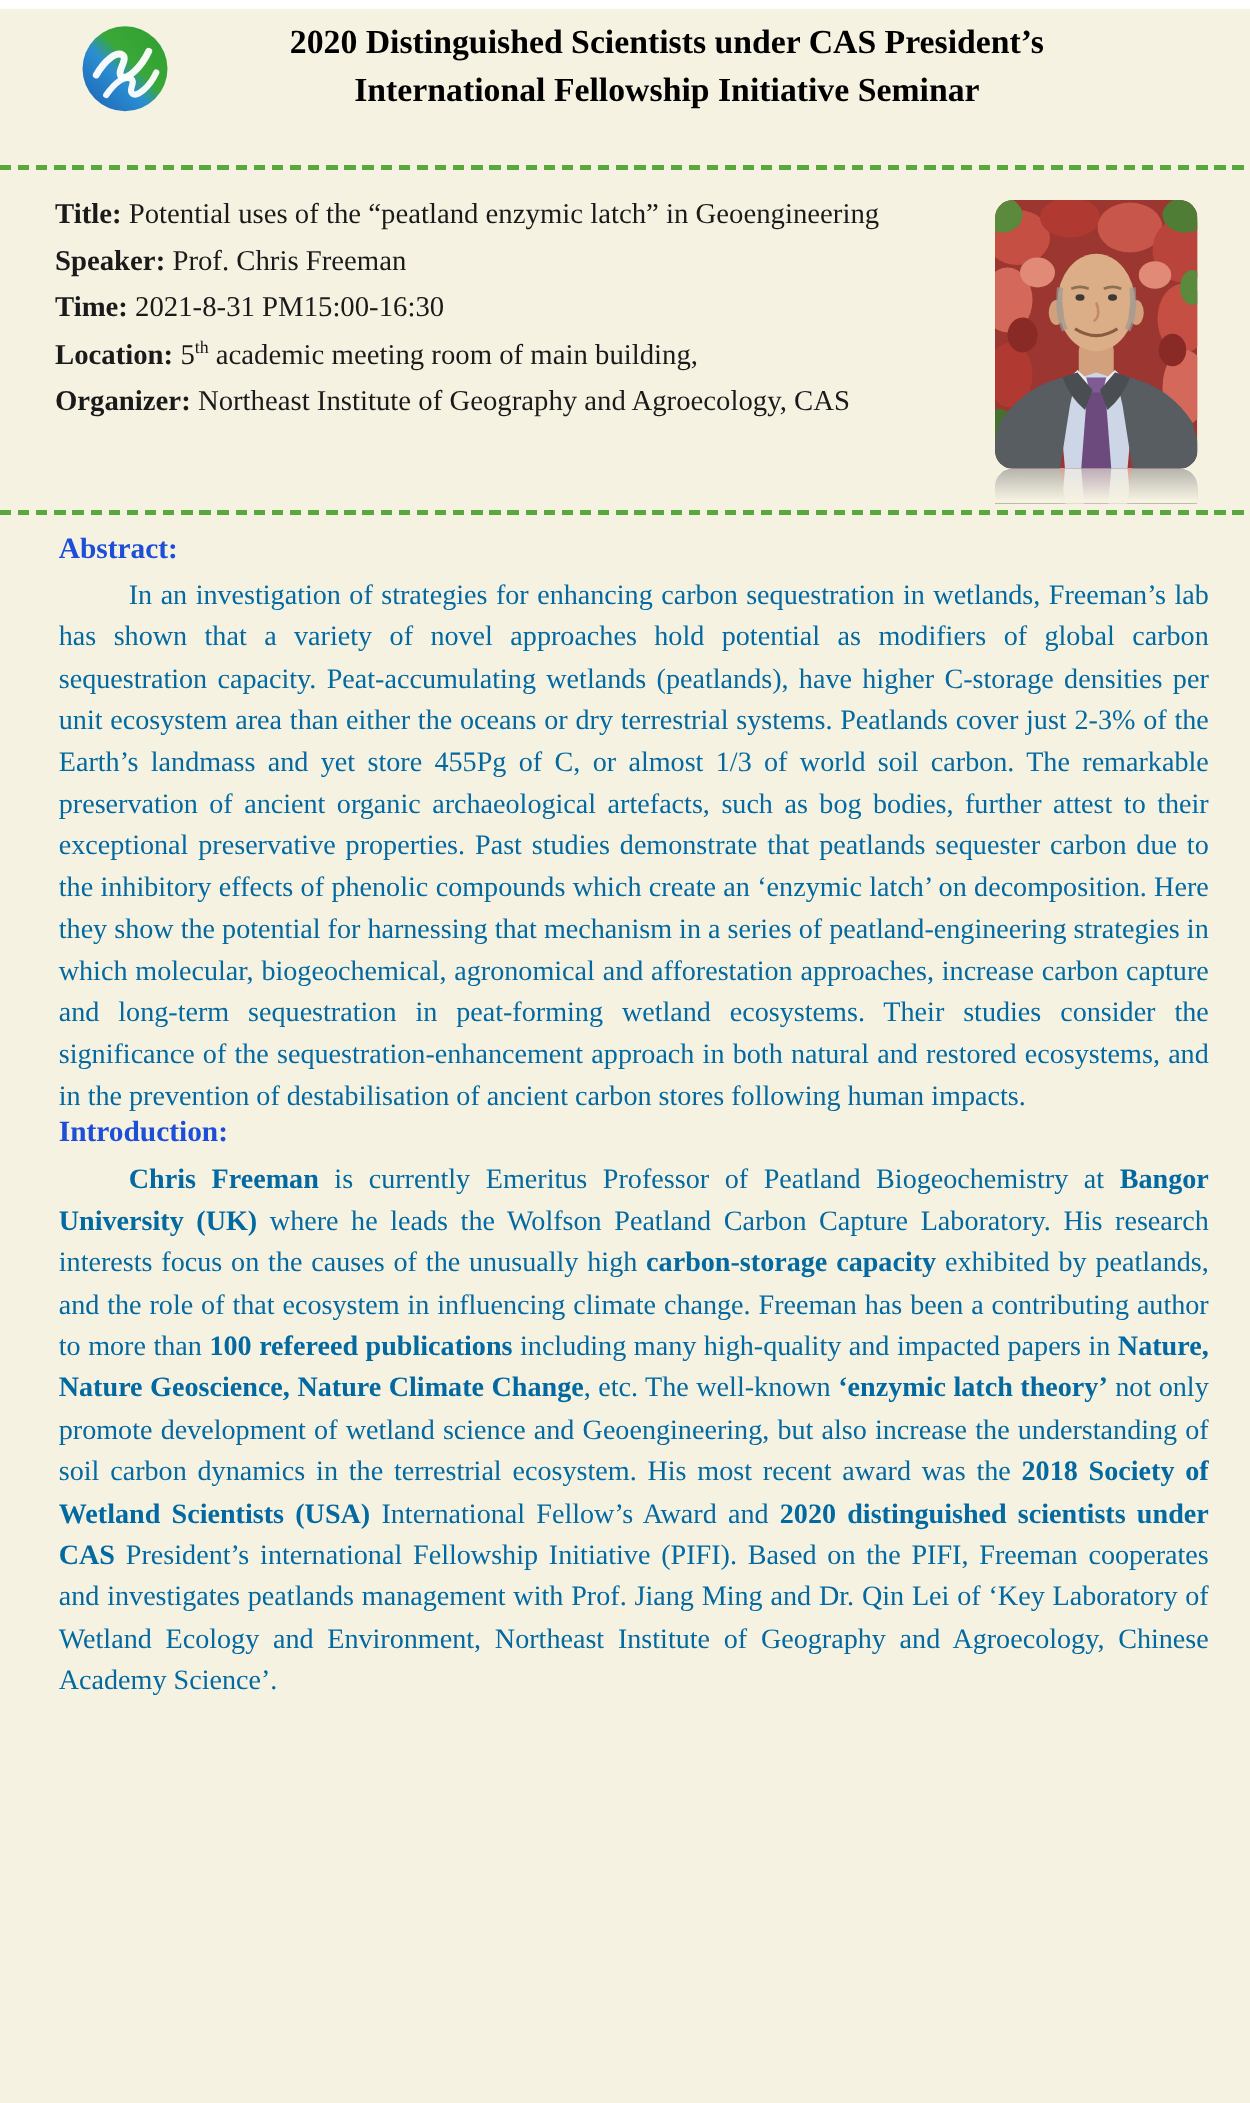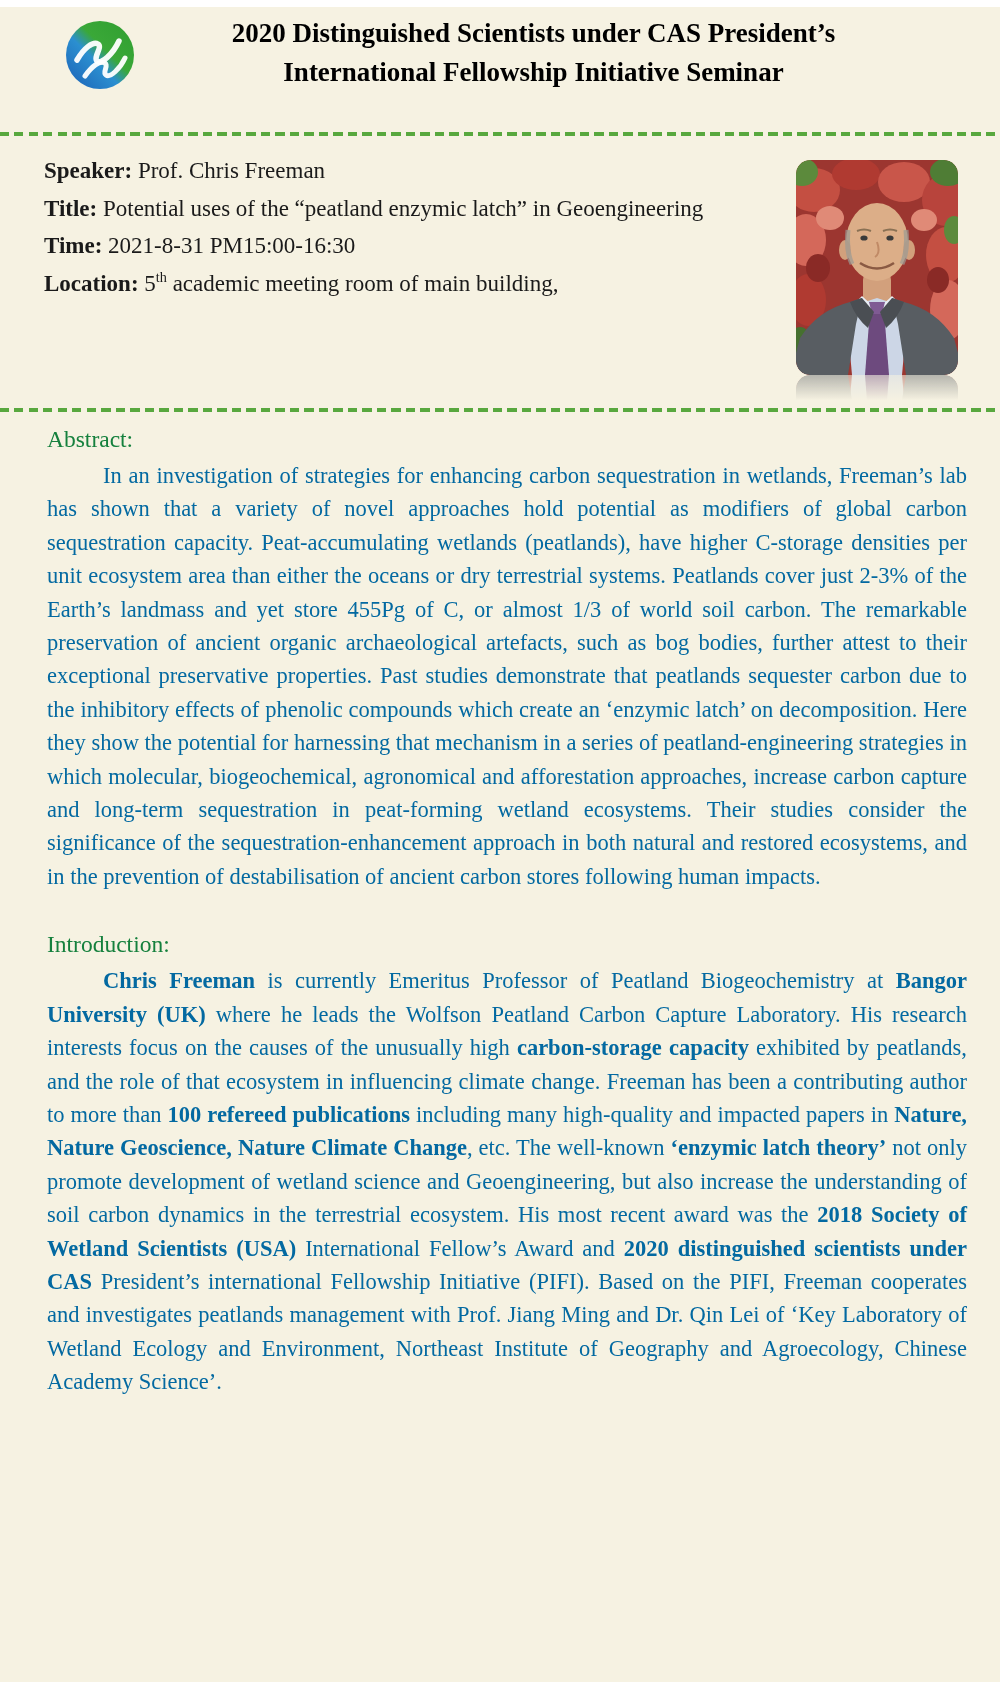--- a/index.html
+++ b/index.html
@@ -29,22 +29,22 @@
   .info-line.indent{padding-left:112px;}
   .info-line b{font-weight:bold;}
   sup{font-size:0.62em;vertical-align:super;line-height:0;}
   .photo-wrap{position:absolute;top:24px;right:42px;width:162px;margin:0;}
   .photo-main svg{display:block;border-radius:14px;}
   .photo-reflect{height:28px;overflow:hidden;position:relative;opacity:0.9;}
   .photo-reflect svg{display:block;transform:scaleY(-1);border-radius:14px;}
   .reflect-fade{position:absolute;inset:0;background:linear-gradient(to bottom,rgba(246,242,226,0.55),#f6f2e2 90%);}
   
   main{padding:14px 33px 0 47px;}
-  .section-heading{font-size:23.5px;font-weight:normal;margin:0 0 6px 0;color:#15803d;}
-  .section-heading.second{margin-top:38px;}
+  .section-heading{font-size:23.5px;font-weight:bold;margin:0 0 6px 0;color:#1d4ed8;}
+  .section-heading.second{}
   .body-para{
     font-size:22.5px;line-height:33.4px;margin:0;
     text-align:justify;text-indent:56px;color:#0369a1;
   }
   .body-para b{font-weight:bold;}
 </style>
 </head>
 <body>
 
 <div class="top-strip"></div>
@@ -67,24 +67,25 @@
   </div>
   <div class="title-block">
     <div>2020 Distinguished Scientists under CAS President’s</div>
     <div>International Fellowship Initiative Seminar</div>
   </div>
 </header>
 
 <div class="dash"></div>
 
 <section class="info">
+  <div class="info-line"><b>Title: </b><span>Potential uses of the “peatland enzymic latch” in Geoengineering</span></div>
   <div class="info-line"><b>Speaker: </b><span>Prof. Chris Freeman</span></div>
-  <div class="info-line"><b>Title: </b><span>Potential uses of the “peatland enzymic latch” in Geoengineering</span></div>
   <div class="info-line"><b>Time: </b><span>2021-8-31 PM15:00-16:30</span></div>
   <div class="info-line"><b>Location: </b><span>5</span><span><sup>th</sup></span><span> academic meeting room of main building,</span></div>
+  <div class="info-line"><b>Organizer: </b><span>Northeast Institute of Geography and Agroecology, CAS</span></div>
 
   <figure class="photo-wrap">
     <div class="photo-main">
       <svg width="162" height="215" viewBox="0 0 162 215" aria-hidden="true">
         <defs>
             <clipPath id="pc">
               <rect width="162" height="215" rx="14"></rect>
             </clipPath>
           </defs>
         <g clip-path="url(#pc)">

